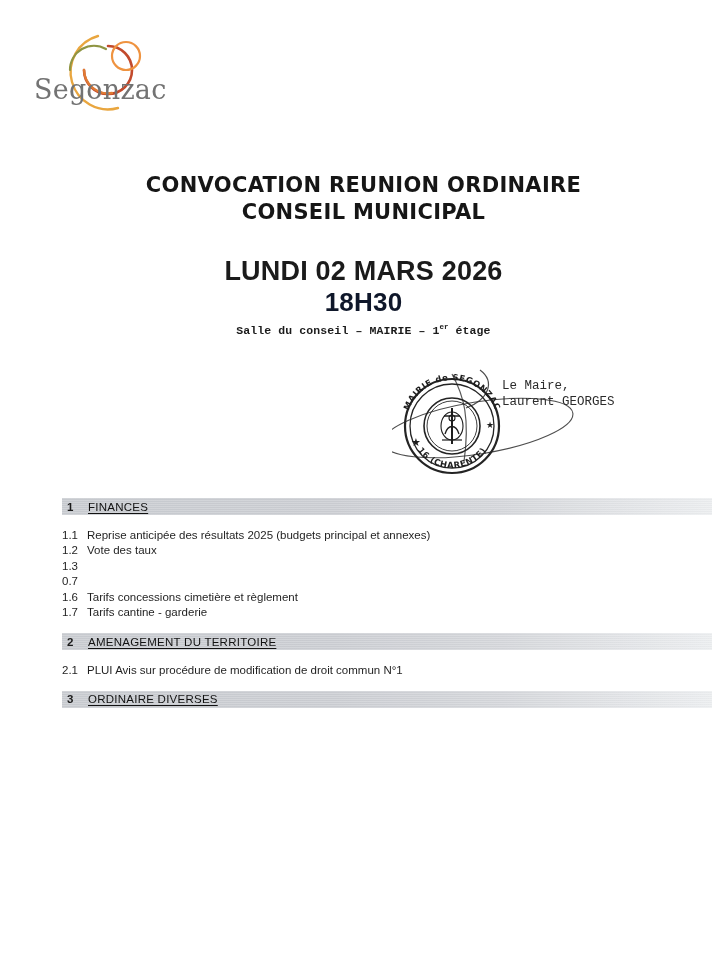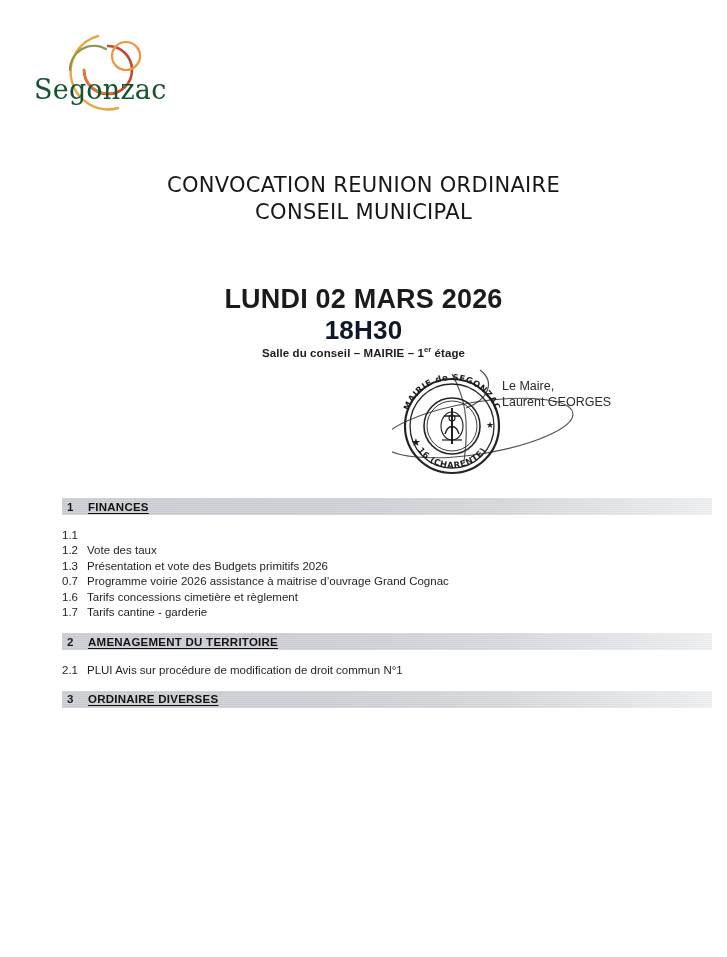--- a/index.html
+++ b/index.html
@@ -32,68 +32,68 @@
     height: 90px;
   }
   .logo-svg { display: block; }
   .logo-word {
     position: absolute;
     left: 12px;
     top: 52px;
     font-family: "DejaVu Serif", serif;
     font-size: 27px;
     letter-spacing: 0.2px;
-    color: #14532d;
+    color: #737373;
     line-height: 1;
     white-space: nowrap;
   }
 
   
   .title-wrap {
     position: absolute;
     left: 0;
     right: 0;
     top: 172px;
     text-align: center;
   }
   .title-main {
     font-family: "DejaVu Sans", sans-serif;
-    font-weight: normal;
+    font-weight: bold;
     font-size: 21px;
     letter-spacing: 0.3px;
     line-height: 27px;
     color: #161616;
   }
 
   .date-wrap {
     position: absolute;
     left: 0;
     right: 0;
     top: 255px;
     text-align: center;
   }
   .date-line {
     font-family: "Liberation Sans", sans-serif;
     font-weight: bold;
     font-size: 27px;
     letter-spacing: 0.2px;
     line-height: 32px;
     color: #1b1b1b;
-    margin-top: 28px;
   }
   .time-line {
     font-family: "Liberation Sans", sans-serif;
     font-weight: bold;
     font-size: 26px;
     letter-spacing: 0.2px;
     line-height: 30px;
     color: #0f172a;
   }
   .venue-line {
-    font-family: Liberation Sans, sans-serif;
+    margin-top: 6px;
+    font-family: Liberation Mono, monospace;
     font-weight: bold;
     font-size: 11.5px;
     letter-spacing: 0.1px;
     color: #1b1b1b;
   }
   .venue-line sup {
     font-size: 7.5px;
     vertical-align: super;
   }
 
@@ -107,21 +107,21 @@
   }
   .stamp-svg {
     position: absolute;
     left: 0;
     top: 0;
   }
   .sign-text {
     position: absolute;
     left: 110px;
     top: 12px;
-    font-family: Liberation Sans, sans-serif;
+    font-family: Liberation Mono, monospace;
     font-size: 12.5px;
     color: #2b2b2b;
     line-height: 16px;
     white-space: nowrap;
   }
 
   
   .agenda {
     position: absolute;
     left: 62px;
@@ -155,21 +155,21 @@
     padding-left: 5px;
     box-sizing: border-box;
     font-size: 11.5px;
     font-weight: bold;
     color: #1a1a1a;
   }
   .sect-title {
     position: relative;
     z-index: 2;
     font-size: 11.5px;
-    font-weight: bold;
+    font-weight: normal;
     letter-spacing: 0.25px;
     color: #121212;
     text-decoration: underline;
     text-underline-offset: 2px;
   }
   .items {
     padding: 0;
     margin: 0;
     list-style: none;
   }
@@ -268,32 +268,31 @@
 
     <div class="sect">
       <div class="sect-bar">
         <span class="sect-num">1</span>
         <span class="sect-title">FINANCES</span>
       </div>
       <div class="gap-after-bar"></div>
       <ul class="items">
         <li class="item">
           <span class="item-num">1.1</span>
+          <span class="item-text">Reprise anticipée des résultats 2025 (budgets principal et annexes)</span>
         </li>
         <li class="item">
           <span class="item-num">1.2</span>
           <span class="item-text">Vote des taux</span>
         </li>
         <li class="item">
           <span class="item-num">1.3</span>
-          <span class="item-text">Présentation et vote des Budgets primitifs 2026</span>
         </li>
         <li class="item">
           <span class="item-num">0.7</span>
-          <span class="item-text">Programme voirie 2026 assistance à maitrise d’ouvrage Grand Cognac</span>
         </li>
         <li class="item">
           <span class="item-num">1.6</span>
           <span class="item-text">Tarifs concessions cimetière et règlement</span>
         </li>
         <li class="item">
           <span class="item-num">1.7</span>
           <span class="item-text">Tarifs cantine - garderie</span>
         </li>
       </ul>

